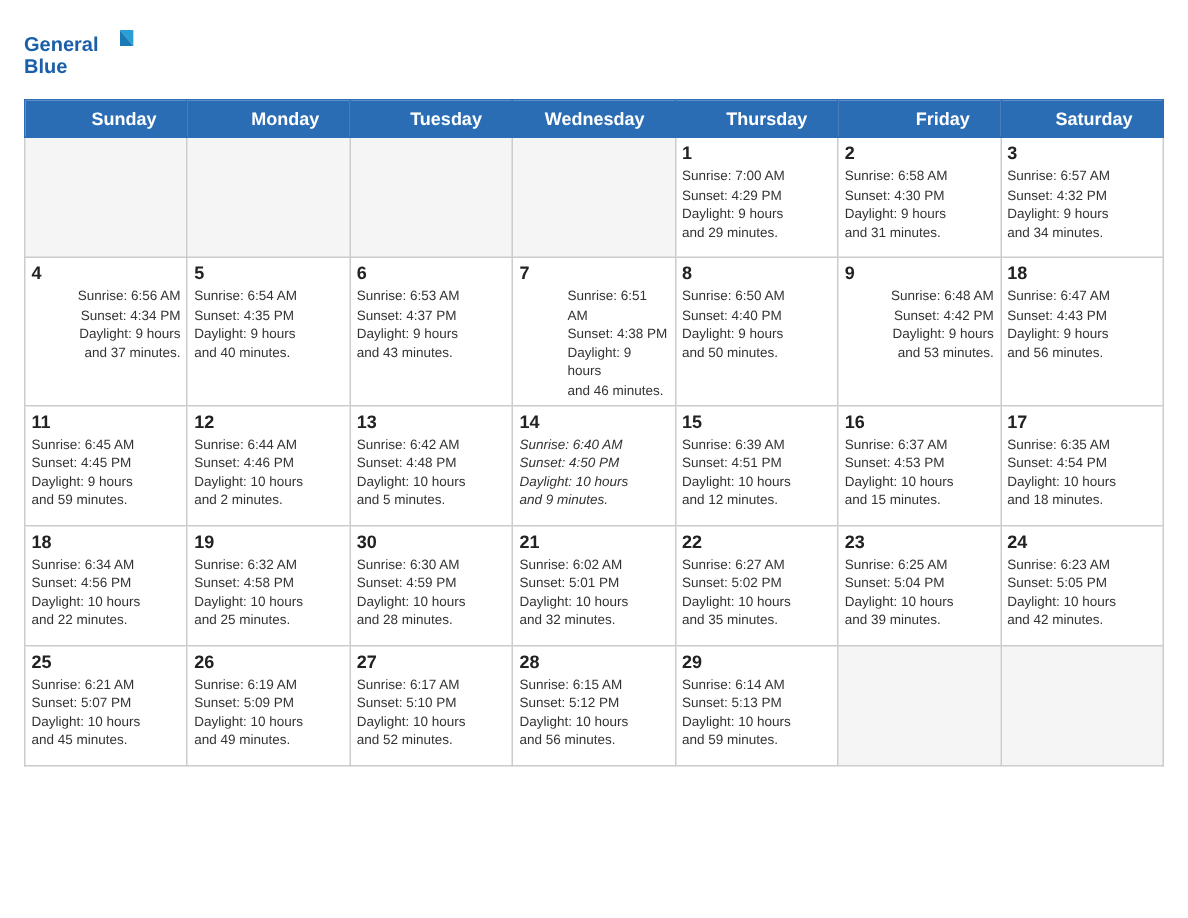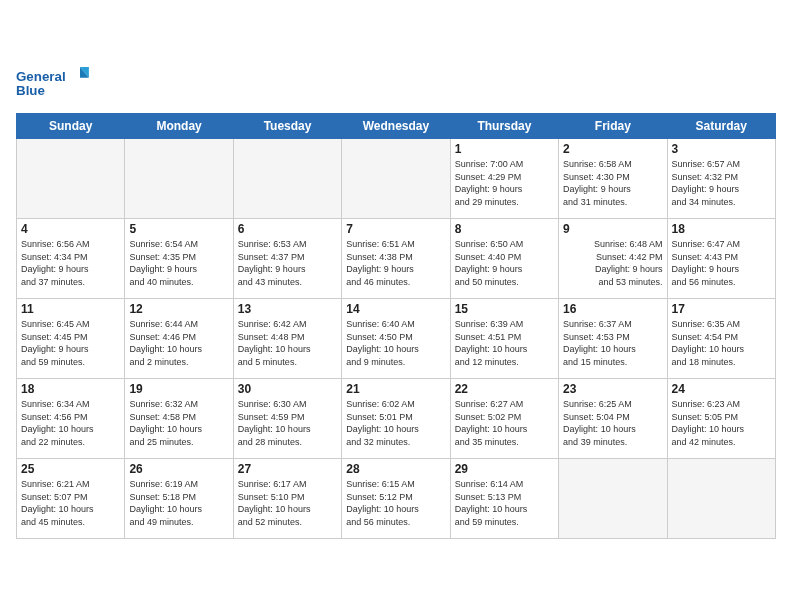--- a/index.html
+++ b/index.html
@@ -8,21 +8,20 @@
       background: #fff;
       width: 792px;
       min-height: 612px;
       padding: 16px;
     }
     .header {
       display: flex;
       justify-content: space-between;
       align-items: flex-end;
       margin-bottom: 10px;
-      margin-top: 47px;
     }
     .logo {
       display: flex;
       align-items: center;
       gap: 4px;
     }
     .title-block {
       text-align: right;
     }
     .month-title {
@@ -38,23 +37,23 @@
     }
     .calendar {
       width: 100%;
       border-collapse: collapse;
     }
     .calendar th {
       background: #2a6db5;
       color: #fff;
       font-size: 12px;
       font-weight: bold;
-      padding: 5px 4px;
+      padding: 5px 20px;
       border: 1px solid #2a6db5;
-      text-align: center;
+      text-align: right;
     }
     .calendar td {
       border: 1px solid #ccc;
       vertical-align: top;
       padding: 3px 4px;
       width: 108px;
       min-height: 80px;
       background: #fff;
       font-size: 9.5px;
       color: #222;
@@ -129,42 +128,42 @@
           <div class="day-number">3</div>
           <div class="day-info" style="white-space: pre-line;">Sunrise: 6:57 AM
 Sunset: 4:32 PM
 Daylight: 9 hours
 and 34 minutes.</div>
         </td>
       </tr>
       <tr class="week-row">
         <td>
           <div class="day-number">4</div>
-          <div class="day-info" style="white-space: pre-line;">Sunrise: 6:56 AM
+          <div class="day-info" style="white-space: pre-line; text-align: right;">Sunrise: 6:56 AM
 Sunset: 4:34 PM
 Daylight: 9 hours
 and 37 minutes.</div>
         </td>
         <td>
           <div class="day-number">5</div>
           <div class="day-info" style="white-space: pre-line;">Sunrise: 6:54 AM
 Sunset: 4:35 PM
 Daylight: 9 hours
 and 40 minutes.</div>
         </td>
         <td>
           <div class="day-number">6</div>
           <div class="day-info" style="white-space: pre-line;">Sunrise: 6:53 AM
 Sunset: 4:37 PM
 Daylight: 9 hours
 and 43 minutes.</div>
         </td>
         <td>
           <div class="day-number">7</div>
-          <div class="day-info" style="white-space: pre-line;">Sunrise: 6:51 AM
+          <div class="day-info" style="white-space: pre-line; margin-left: 32px;">Sunrise: 6:51 AM
 Sunset: 4:38 PM
 Daylight: 9 hours
 and 46 minutes.</div>
         </td>
         <td>
           <div class="day-number">8</div>
           <div class="day-info" style="white-space: pre-line;">Sunrise: 6:50 AM
 Sunset: 4:40 PM
 Daylight: 9 hours
 and 50 minutes.</div>
@@ -201,21 +200,21 @@
         </td>
         <td>
           <div class="day-number">13</div>
           <div class="day-info" style="white-space: pre-line;">Sunrise: 6:42 AM
 Sunset: 4:48 PM
 Daylight: 10 hours
 and 5 minutes.</div>
         </td>
         <td>
           <div class="day-number">14</div>
-          <div class="day-info" style="white-space: pre-line;">Sunrise: 6:40 AM
+          <div class="day-info" style="white-space: pre-line; font-style: italic;">Sunrise: 6:40 AM
 Sunset: 4:50 PM
 Daylight: 10 hours
 and 9 minutes.</div>
         </td>
         <td>
           <div class="day-number">15</div>
           <div class="day-info" style="white-space: pre-line;">Sunrise: 6:39 AM
 Sunset: 4:51 PM
 Daylight: 10 hours
 and 12 minutes.</div>
@@ -290,21 +289,21 @@
         <td>
           <div class="day-number">25</div>
           <div class="day-info" style="white-space: pre-line;">Sunrise: 6:21 AM
 Sunset: 5:07 PM
 Daylight: 10 hours
 and 45 minutes.</div>
         </td>
         <td>
           <div class="day-number">26</div>
           <div class="day-info" style="white-space: pre-line;">Sunrise: 6:19 AM
-Sunset: 5:18 PM
+Sunset: 5:09 PM
 Daylight: 10 hours
 and 49 minutes.</div>
         </td>
         <td>
           <div class="day-number">27</div>
           <div class="day-info" style="white-space: pre-line;">Sunrise: 6:17 AM
 Sunset: 5:10 PM
 Daylight: 10 hours
 and 52 minutes.</div>
         </td>

